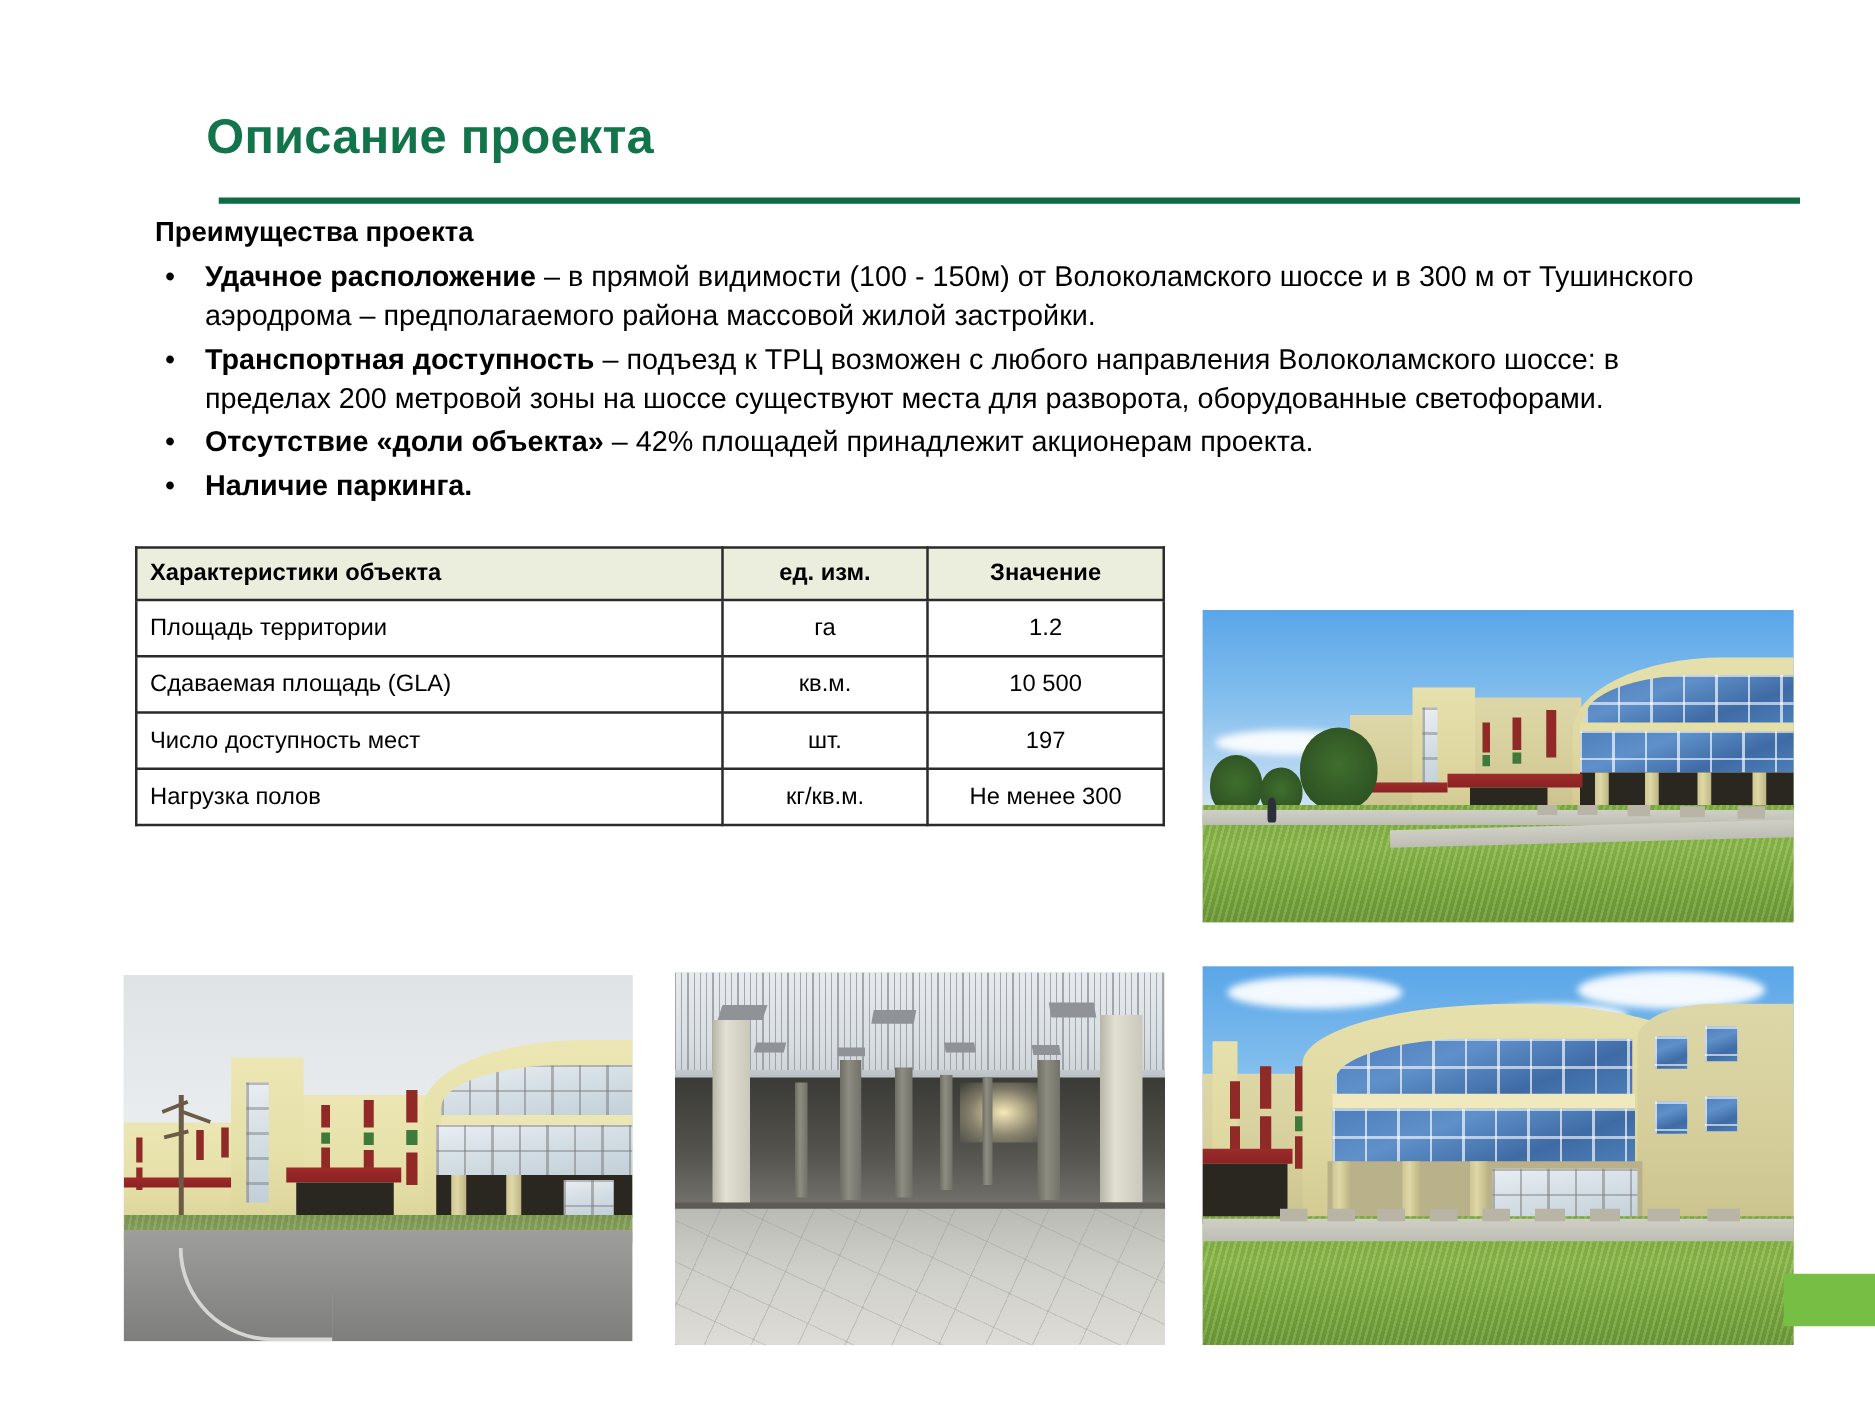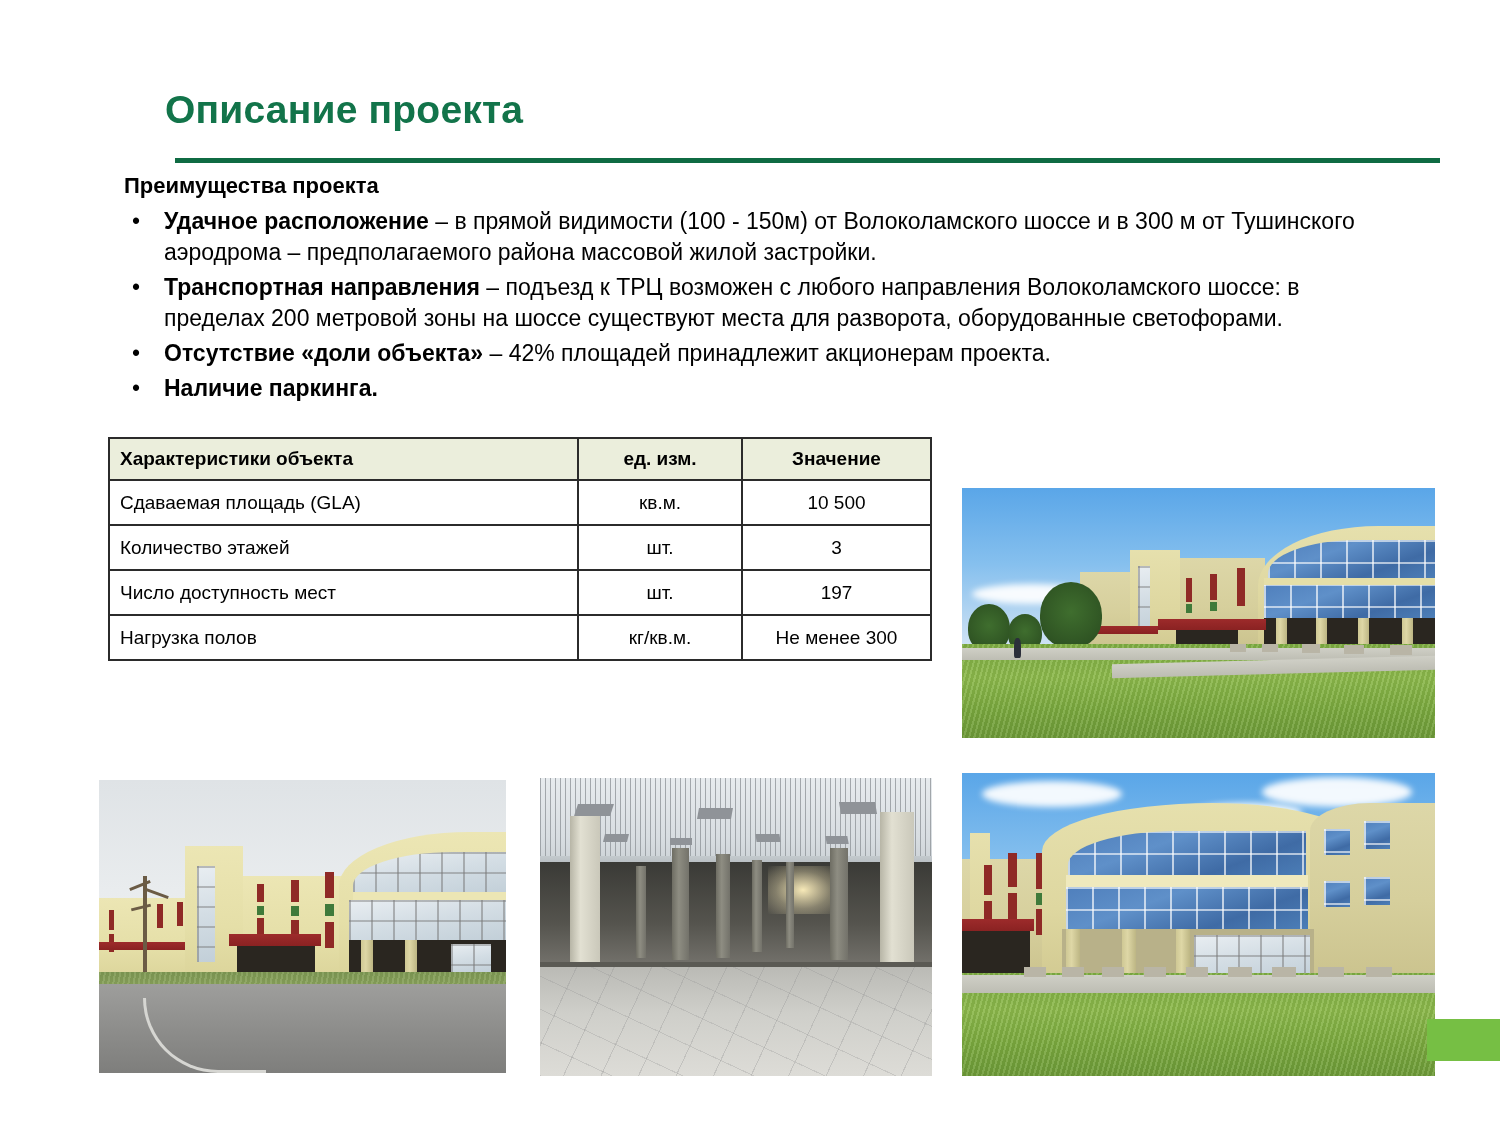--- a/index.html
+++ b/index.html
@@ -238,21 +238,21 @@
   <div class="bullet-row">
     <div class="bullet-marker">•</div>
     <div class="bullet-text">
       <span class="lead">Удачное расположение</span><span> – в прямой видимости (100 - 150м) от Волоколамского шоссе и в 300 м от Тушинского аэродрома – предполагаемого района массовой жилой застройки.</span>
     </div>
   </div>
 
   <div class="bullet-row">
     <div class="bullet-marker">•</div>
     <div class="bullet-text">
-      <span class="lead">Транспортная направления</span><span> – подъезд к ТРЦ возможен с любого направления Волоколамского шоссе: в пределах 200 метровой зоны на шоссе существуют места для разворота, оборудованные светофорами.</span>
+      <span class="lead">Транспортная доступность</span><span> – подъезд к ТРЦ возможен с любого направления Волоколамского шоссе: в пределах 200 метровой зоны на шоссе существуют места для разворота, оборудованные светофорами.</span>
     </div>
   </div>
 
   <div class="bullet-row">
     <div class="bullet-marker">•</div>
     <div class="bullet-text">
       <span class="lead">Отсутствие «доли объекта»</span><span> – 42% площадей принадлежит акционерам проекта.</span>
     </div>
   </div>
 
@@ -268,28 +268,28 @@
 <table id="spec-table">
   <thead>
     <tr>
       <th class="col-name w-name">Характеристики объекта</th>
       <th class="col-unit w-unit">ед. изм.</th>
       <th class="col-value w-value">Значение</th>
     </tr>
   </thead>
   <tbody>
     <tr>
+      <td class="cell-name">Площадь территории</td>
+      <td class="cell-unit">га</td>
+      <td class="cell-value">1.2</td>
+    </tr>
+    <tr>
       <td class="cell-name">Сдаваемая площадь (GLA)</td>
       <td class="cell-unit">кв.м.</td>
       <td class="cell-value">10 500</td>
-    </tr>
-    <tr>
-      <td class="cell-name">Количество этажей</td>
-      <td class="cell-unit">шт.</td>
-      <td class="cell-value">3</td>
     </tr>
     <tr>
       <td class="cell-name">Число доступность мест</td>
       <td class="cell-unit">шт.</td>
       <td class="cell-value">197</td>
     </tr>
     <tr>
       <td class="cell-name">Нагрузка полов</td>
       <td class="cell-unit">кг/кв.м.</td>
       <td class="cell-value">Не менее 300</td>

